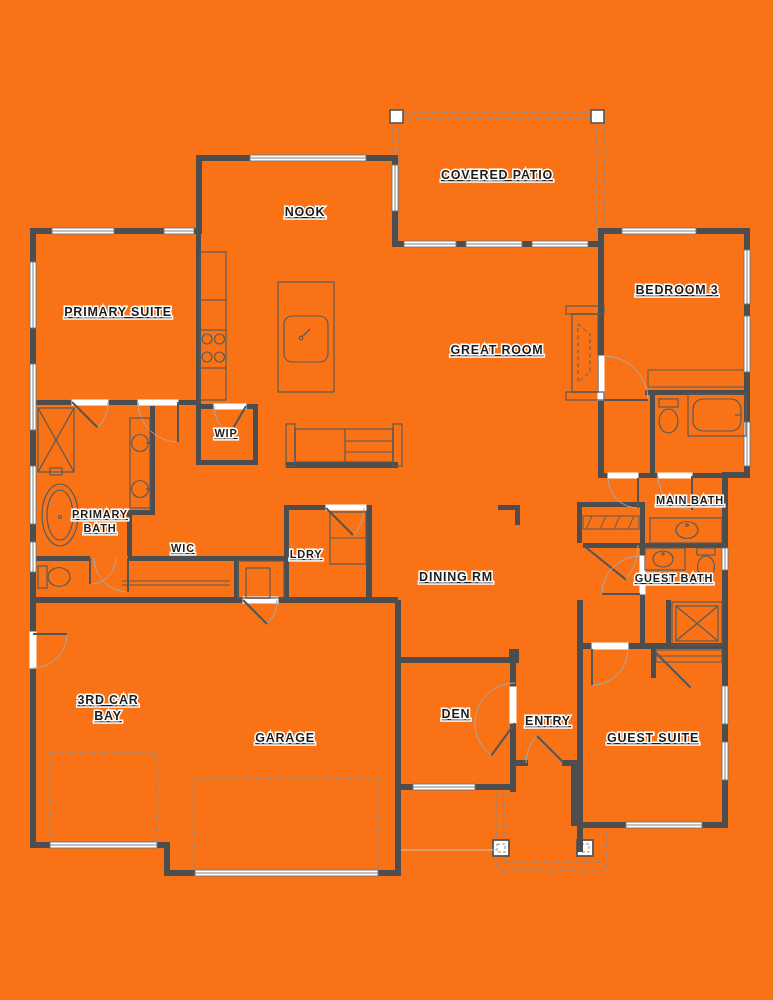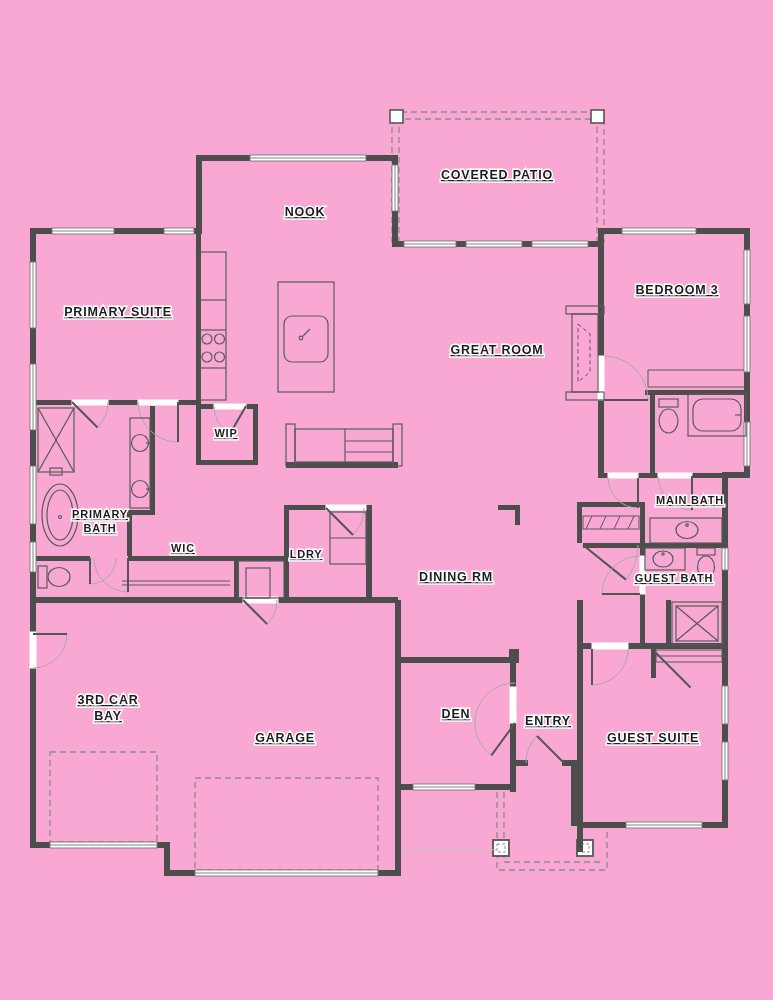--- a/index.html
+++ b/index.html
@@ -1,16 +1,16 @@
 <!DOCTYPE html>
 <html><head>
 <meta charset="utf-8">
 <style>
   html,body{margin:0;padding:0;background:#ffffff;}
-  #stage{position:relative;width:773px;height:1000px;background:#f9a8d4;overflow:hidden;
+  #stage{position:relative;width:773px;height:1000px;background:#f97316;overflow:hidden;
          font-family:"Liberation Sans", sans-serif;}
   svg{display:block;}
   text.room-label{
     font-family:"Liberation Sans", sans-serif;
     font-size:12.5px;
     font-weight:bold;
     letter-spacing:0.8px;
     fill:#1c1c1c;
     text-decoration:underline;
     paint-order:stroke;

